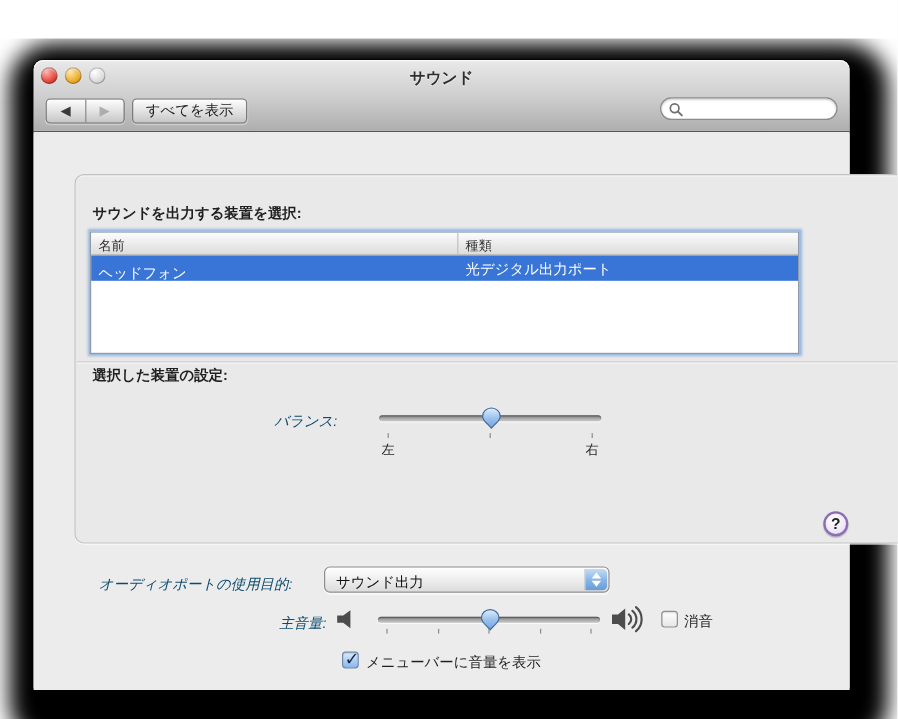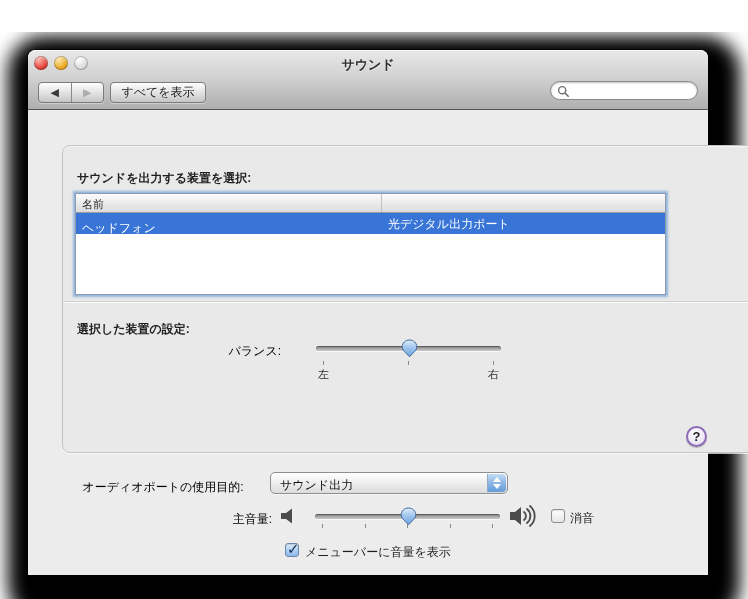--- a/index.html
+++ b/index.html
@@ -80,21 +80,21 @@
   .dt-h1{width:306px;padding:3px 0 0 6px;border-right:1px solid #c0c0c0;}
   .dt-h2{flex:1;padding:3px 0 0 6px;}
   .dt-row{display:flex;height:21px;font-size:12px;}
   .dt-row.selected{background:#3875d7;color:#fff;}
   .dt-c1{width:306px;padding:7px 0 0 6px;}
   .dt-c2{flex:1;padding:3px 0 0 6px;}
 
   .panel-sep{position:absolute;left:1px;right:1px;top:155px;height:1px;background:#cfcfcf;
     box-shadow:0 1px 0 rgba(255,255,255,.7);}
 
-  .row-label{position:absolute;font-size:12px;color:#000000;text-align:right;}
+  .row-label{position:absolute;font-size:12px;color:#0c4a6e;text-align:right;font-style:italic;}
 
   
   .slider-track{position:absolute;height:5px;border-radius:3px;
     background:linear-gradient(#7e7e7e,#aFAFAF 60%,#c9c9c9);
     box-shadow:inset 0 1px 1px rgba(0,0,0,.35), 0 1px 0 rgba(255,255,255,.7);}
   .thumb{position:absolute;width:17px;height:19px;margin-left:-8px;top:-7px;}
   .tick{position:absolute;width:1px;height:4px;background:#8a8a8a;}
   .tick-label{position:absolute;font-size:11px;color:#2a2a2a;}
 
   
@@ -161,30 +161,31 @@
     <div class="content">
 
 
       <div class="panel">
 
         <div class="section-label" style="left:14px;top:24px;">サウンドを出力する装置を選択:</div>
 
         <div class="device-table">
           <div class="dt-header">
             <div class="dt-h1">名前</div>
+            <div class="dt-h2">種類</div>
           </div>
           <div class="dt-row selected">
             <div class="dt-c1">ヘッドフォン</div>
             <div class="dt-c2">光デジタル出力ポート</div>
           </div>
         </div>
 
         <div class="panel-sep"></div>
 
-        <div class="section-label" style="left:14px;top:175px;">選択した装置の設定:</div>
+        <div class="section-label" style="left:14px;top:159px;">選択した装置の設定:</div>
 
         <div class="row-label" style="left:110px;top:197px;width:108px;">バランス:</div>
         <div class="slider-track" style="left:253px;top:200px;width:185px;">
           <div class="thumb" style="left: 50%;">
             <svg width="17" height="19" viewBox="0 0 17 19">
               <defs>
                   <linearGradient id="tg1" x1="0" y1="0" x2="0" y2="1">
                 <stop offset="0" stop-color="#ddeefb"></stop>
                     <stop offset=".5" stop-color="#9cc2ec"></stop>
                     <stop offset="1" stop-color="#6fa3dd"></stop>

